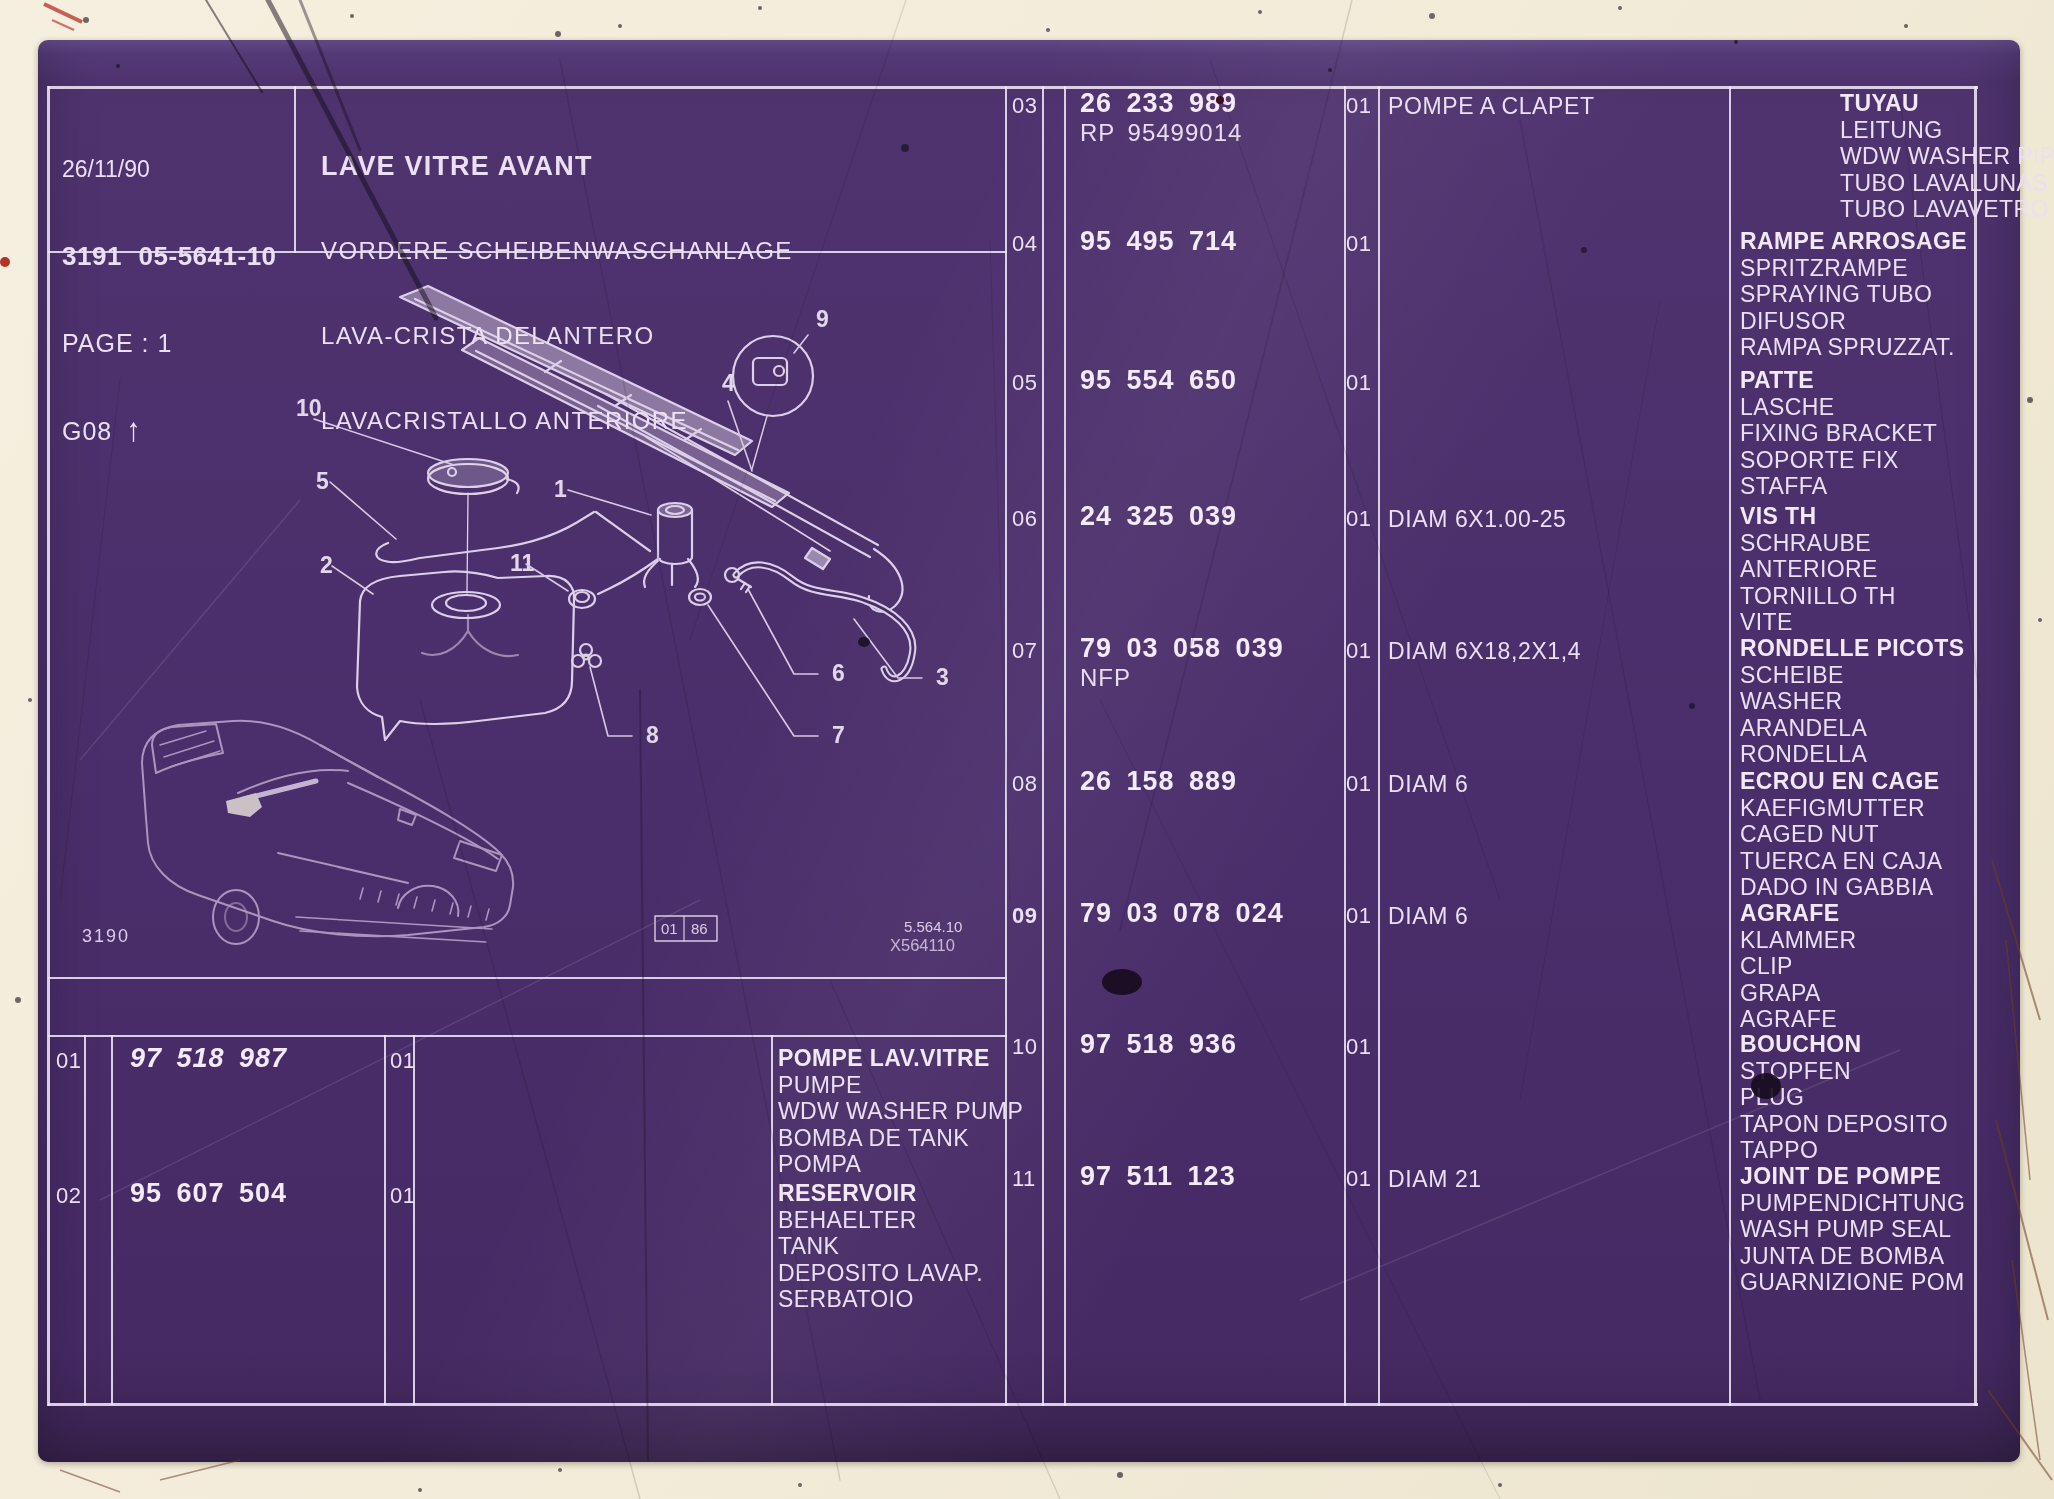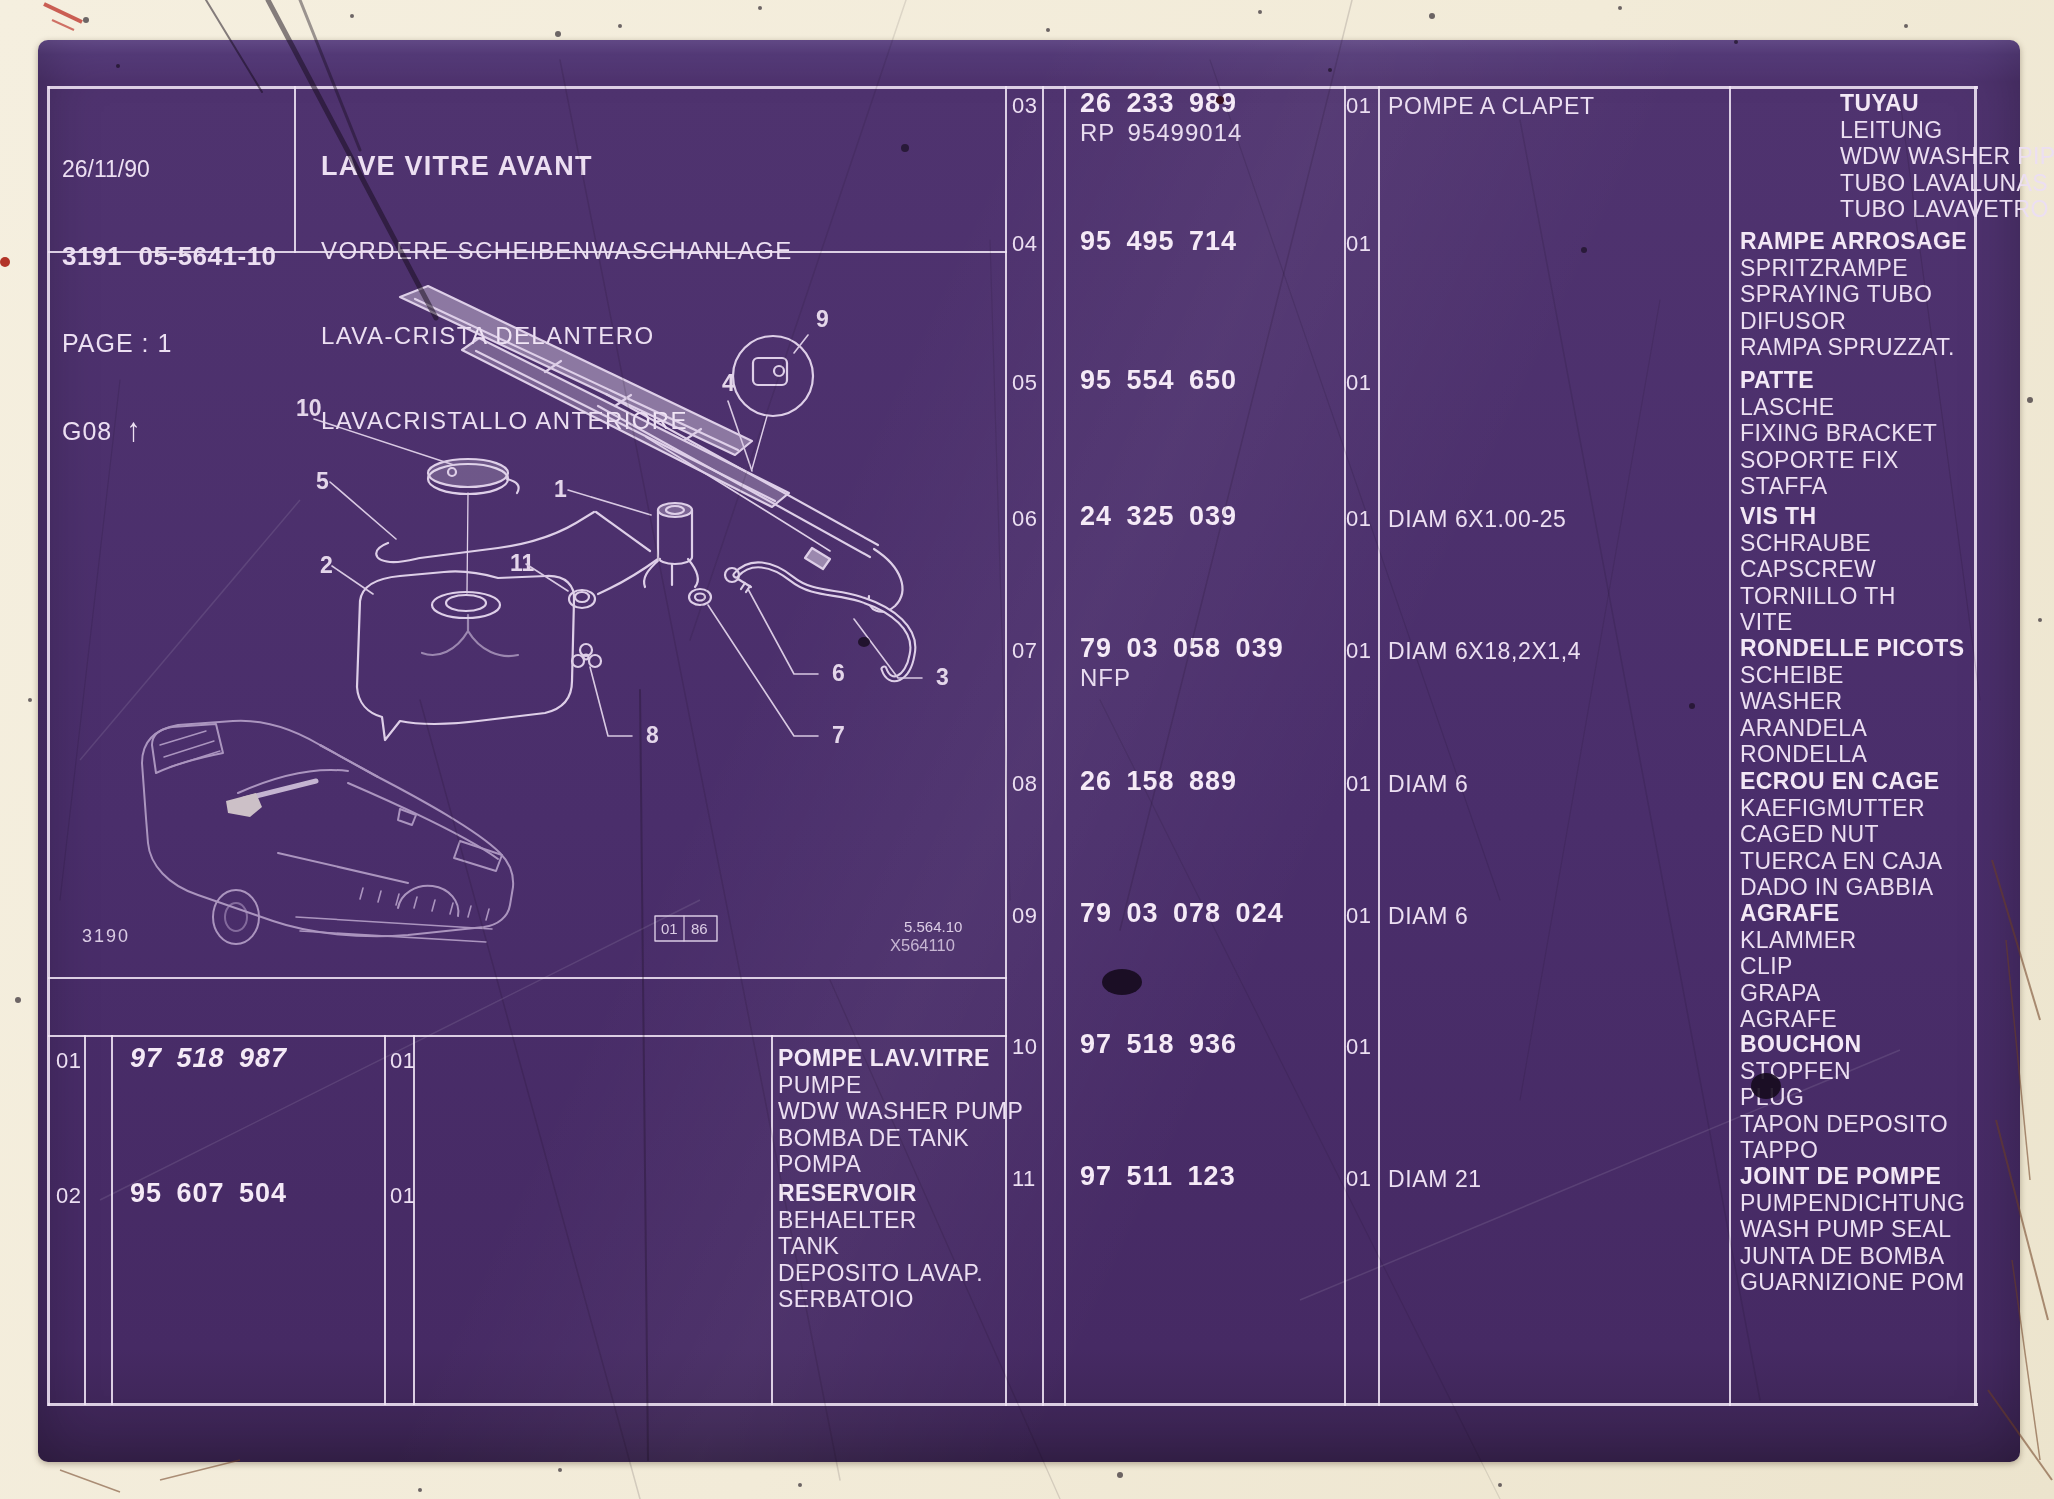--- a/index.html
+++ b/index.html
@@ -218,32 +218,32 @@
       <div class="txt qty" style="left: 1346px; top: 231px;">01</div>
       <div class="txt desc" style="left: 1740px; top: 228px;"><div>RAMPE ARROSAGE</div><div>SPRITZRAMPE</div><div>SPRAYING TUBO</div><div>DIFUSOR</div><div>RAMPA SPRUZZAT.</div></div>
       <div class="txt refn" style="left: 1012px; top: 370px;">05</div>
       <div class="txt pn" style="left: 1080px; top: 365px;"><div>95 554 650</div></div>
       <div class="txt qty" style="left: 1346px; top: 370px;">01</div>
       <div class="txt desc" style="left: 1740px; top: 367px;"><div>PATTE</div><div>LASCHE</div><div>FIXING BRACKET</div><div>SOPORTE FIX</div><div>STAFFA</div></div>
       <div class="txt refn" style="left: 1012px; top: 506px;">06</div>
       <div class="txt pn" style="left: 1080px; top: 501px;"><div>24 325 039</div></div>
       <div class="txt qty" style="left: 1346px; top: 506px;">01</div>
       <div class="txt note" style="left: 1388px; top: 506px;">DIAM 6X1.00-25</div>
-      <div class="txt desc" style="left: 1740px; top: 503px;"><div>VIS TH</div><div>SCHRAUBE</div><div>CAPSCREW</div><div>TORNILLO TH</div><div>VITE</div></div>
+      <div class="txt desc" style="left: 1740px; top: 503px;"><div>VIS TH</div><div>SCHRAUBE</div><div>ANTERIORE</div><div>TORNILLO TH</div><div>VITE</div></div>
       <div class="txt refn" style="left: 1012px; top: 638px;">07</div>
       <div class="txt pn" style="left: 1080px; top: 633px;"><div>79 03 058 039</div><div class="sub">NFP</div></div>
       <div class="txt qty" style="left: 1346px; top: 638px;">01</div>
       <div class="txt note" style="left: 1388px; top: 638px;">DIAM 6X18,2X1,4</div>
       <div class="txt desc" style="left: 1740px; top: 635px;"><div>RONDELLE PICOTS</div><div>SCHEIBE</div><div>WASHER</div><div>ARANDELA</div><div>RONDELLA</div></div>
       <div class="txt refn" style="left: 1012px; top: 771px;">08</div>
       <div class="txt pn" style="left: 1080px; top: 766px;"><div>26 158 889</div></div>
       <div class="txt qty" style="left: 1346px; top: 771px;">01</div>
       <div class="txt note" style="left: 1388px; top: 771px;">DIAM 6</div>
       <div class="txt desc" style="left: 1740px; top: 768px;"><div>ECROU EN CAGE</div><div>KAEFIGMUTTER</div><div>CAGED NUT</div><div>TUERCA EN CAJA</div><div>DADO IN GABBIA</div></div>
-      <div class="txt refn" style="left: 1012px; top: 903px;">09</div>
+      <div class="txt refn" style="left: 1012px; top: 903px; font-weight: bold;">09</div>
       <div class="txt pn" style="left: 1080px; top: 898px;"><div>79 03 078 024</div></div>
       <div class="txt qty" style="left: 1346px; top: 903px;">01</div>
       <div class="txt note" style="left: 1388px; top: 903px;">DIAM 6</div>
       <div class="txt desc" style="left: 1740px; top: 900px;"><div>AGRAFE</div><div>KLAMMER</div><div>CLIP</div><div>GRAPA</div><div>AGRAFE</div></div>
       <div class="txt refn" style="left: 1012px; top: 1034px;">10</div>
       <div class="txt pn" style="left: 1080px; top: 1029px;"><div>97 518 936</div></div>
       <div class="txt qty" style="left: 1346px; top: 1034px;">01</div>
       <div class="txt desc" style="left: 1740px; top: 1031px;"><div>BOUCHON</div><div>STOPFEN</div><div>PLUG</div><div>TAPON DEPOSITO</div><div>TAPPO</div></div>
       <div class="txt refn" style="left: 1012px; top: 1166px;">11</div>
       <div class="txt pn" style="left: 1080px; top: 1161px;"><div>97 511 123</div></div>

